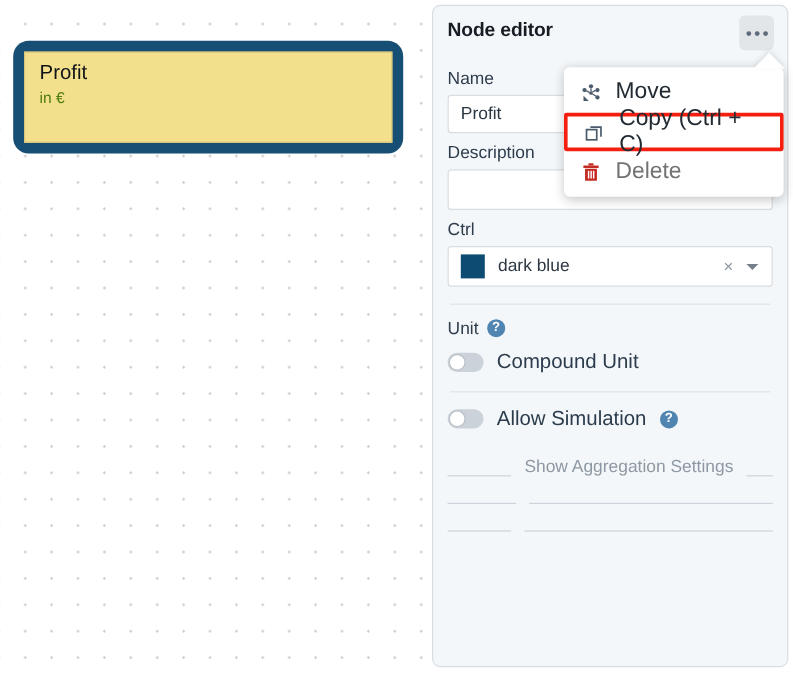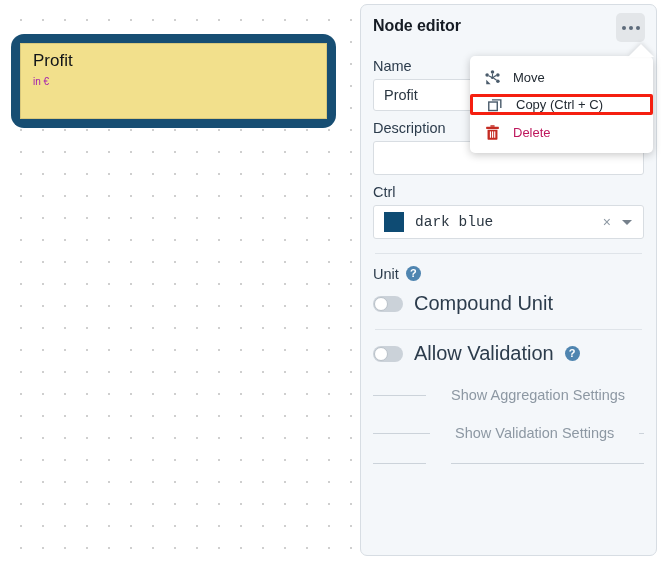--- a/index.html
+++ b/index.html
@@ -38,22 +38,22 @@
     border: 1px solid #d9c87c;
     padding: 6px 12px 0 12px;
   }
   #node-title {
     font-size: 17px;
     color: #111418;
     line-height: 22px;
     white-space: nowrap;
   }
   #node-sub {
-    font-size: 10px;
-    color: #a21caf;
+    font-size: 13px;
+    color: #4d7c0f;
     line-height: 19px;
     white-space: nowrap;
   }
 
   
   #panel {
     position: absolute;
     left: 360px; top: 4px;
     width: 297px; height: 552px;
     background: #F4F7FA;
@@ -132,21 +132,21 @@
     background: #ffffff;
     border: 1px solid #d8dde2;
     border-radius: 3px;
     display: flex;
     align-items: center;
     padding: 0 8px 0 10px;
     font-size: 14.5px;
     color: #2b3742;
     cursor: pointer;
   }
-  .select-box .val { flex: 1; font-family: Liberation Mono, monospace; }
+  .select-box .val { flex: 1; }
   .swatch {
     width: 20px; height: 20px;
     margin-right: 11px;
     flex: 0 0 auto;
   }
   .clear-x {
     color: #8d98a3;
     font-size: 14px;
     margin-right: 11px;
     cursor: pointer;
@@ -182,28 +182,28 @@
   }
   .toggle .knob {
     position: absolute;
     left: 1px; top: 1px;
     width: 14px; height: 14px;
     border-radius: 50%;
     background: #ffffff;
     border: 1px solid #b9c1c9;
   }
   .toggle-label {
-    font-size: 20px;
+    font-size: 17px;
     color: #2c3c4c;
   }
 
   .divider-action {
     display: flex;
-    align-items: center;
-    gap: 25px;
+    align-items: flex-end;
+    gap: 11px;
     margin-top: 22px;
     cursor: pointer;
   }
   .divider-action .line {
     height: 1px;
     background: #ccd3da;
   }
   .divider-action .line.l { width: 53px; flex: 0 0 auto; }
   .divider-action .line.r { flex: 1 1 auto; }
   .divider-action .txt {
@@ -234,34 +234,34 @@
     border-bottom: 13px solid #ffffff;
     z-index: 21;
     filter: drop-shadow(0 -2px 2px rgba(0,0,0,0.10));
   }
   .menu-item {
     display: flex;
     align-items: center;
     gap: 12px;
     height: 30px;
     padding: 0 24px 0 13px;
-    font-size: 13px;
+    font-size: 19px;
     color: #222a32;
     cursor: pointer;
   }
   .menu-item .ico {
     width: 18px; height: 18px;
     flex: 0 0 auto;
     display: flex; align-items: center; justify-content: center;
   }
-  .menu-item.danger { color: #be185d; }
+  .menu-item.danger { color: #737373; }
   #menu-item-copy {
     border: 3px solid #f51f10;
     border-radius: 2px;
-    height: 21px;
+    height: 32px;
     margin: 2px 0;
   }
 </style>
 </head>
 <body>
 
 <div id="app">
 
   <div id="canvas">
     <div id="node" style="background: rgb(23, 78, 115);">
@@ -316,33 +316,32 @@
         </span>
         <span class="toggle-label">Compound Unit</span>
       </div>
 
       <div class="hr"></div>
 
       <div class="toggle-row">
         <span class="toggle">
           <span class="knob"></span>
         </span>
-        <span class="toggle-label">Allow Validation</span>
+        <span class="toggle-label">Allow Simulation</span>
         <span class="help-icon">?</span>
       </div>
 
       <div class="divider-action a1">
         <span class="line l"></span>
         <span class="txt">Show Aggregation Settings</span>
         <span class="line r"></span>
       </div>
 
       <div class="divider-action a2">
         <span class="line l"></span>
-        <span class="txt">Show Validation Settings</span>
         <span class="line r"></span>
       </div>
 
       <div class="divider-action a3">
         <span class="line l"></span>
         <span class="line r"></span>
       </div>
 
     </div>
   </div>

